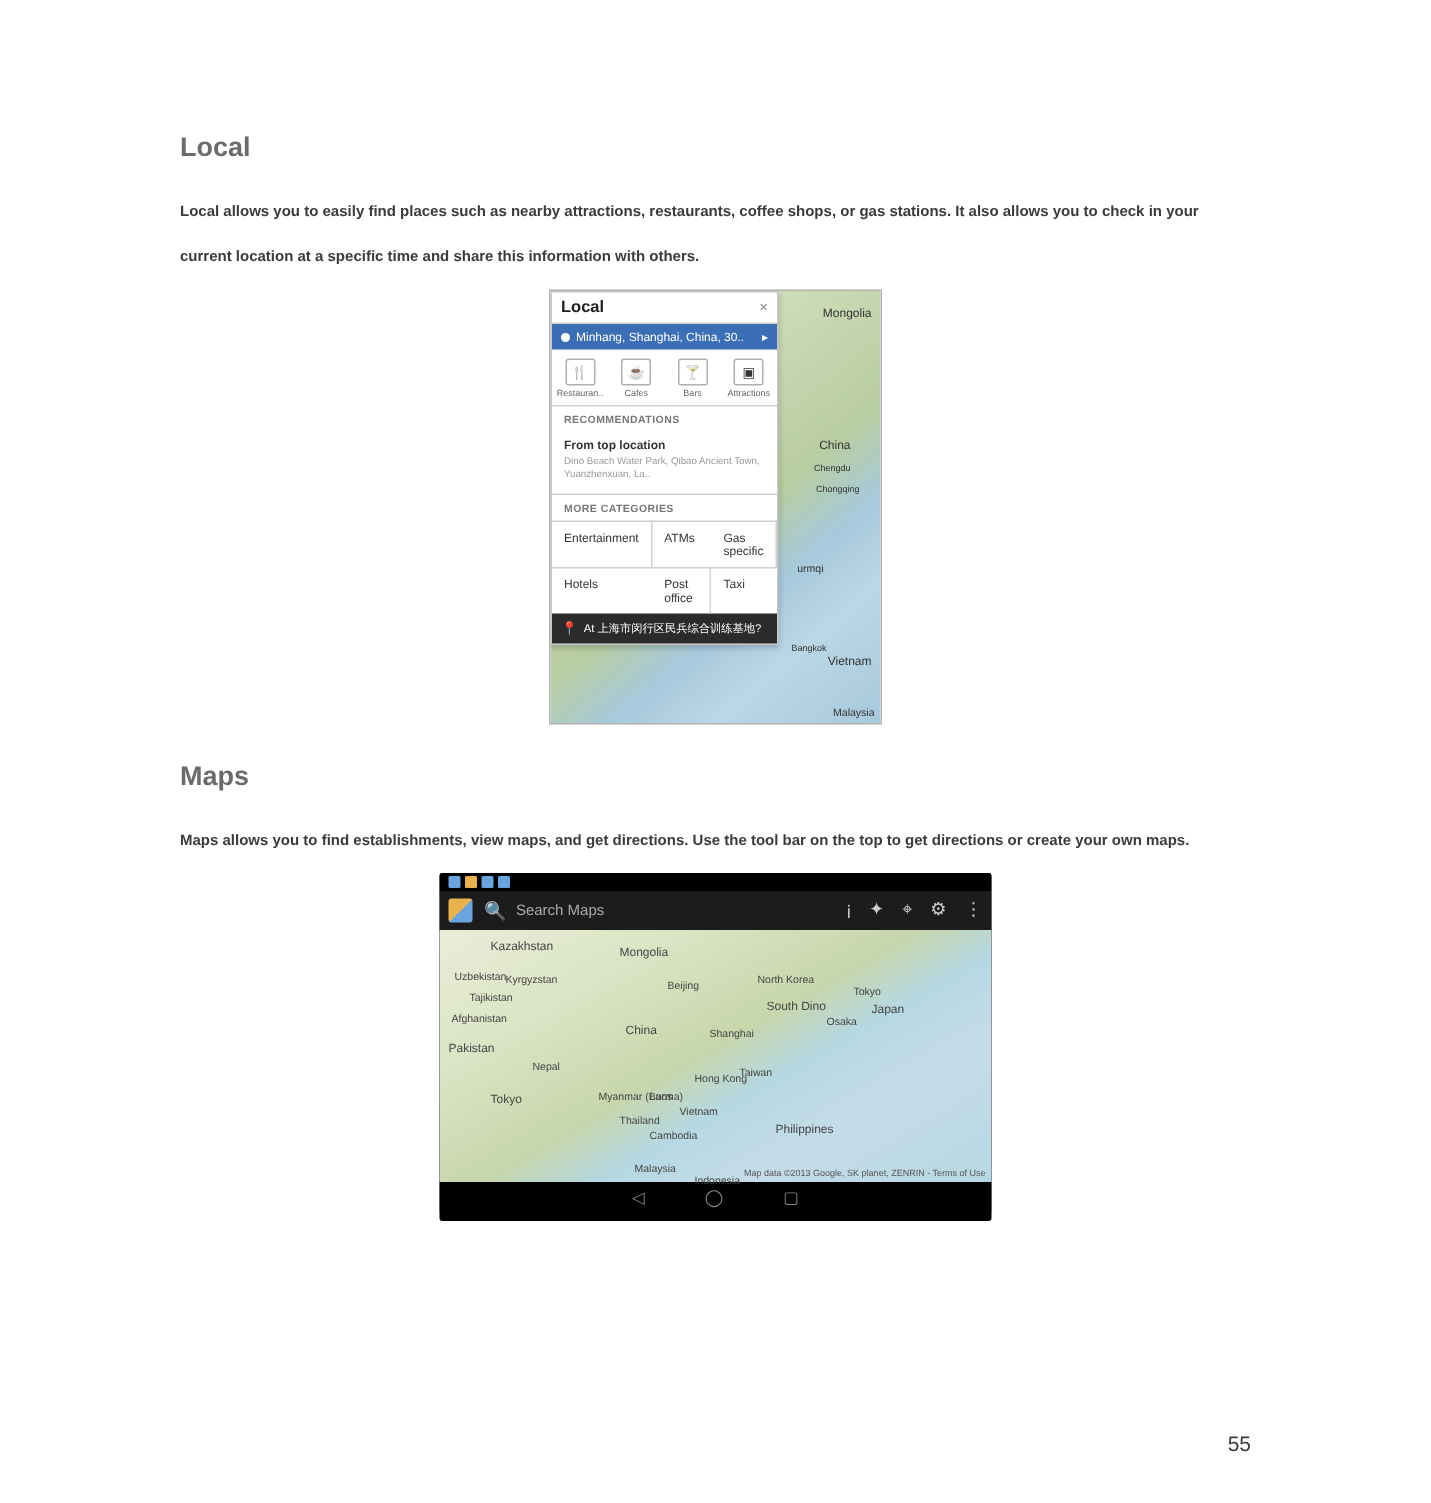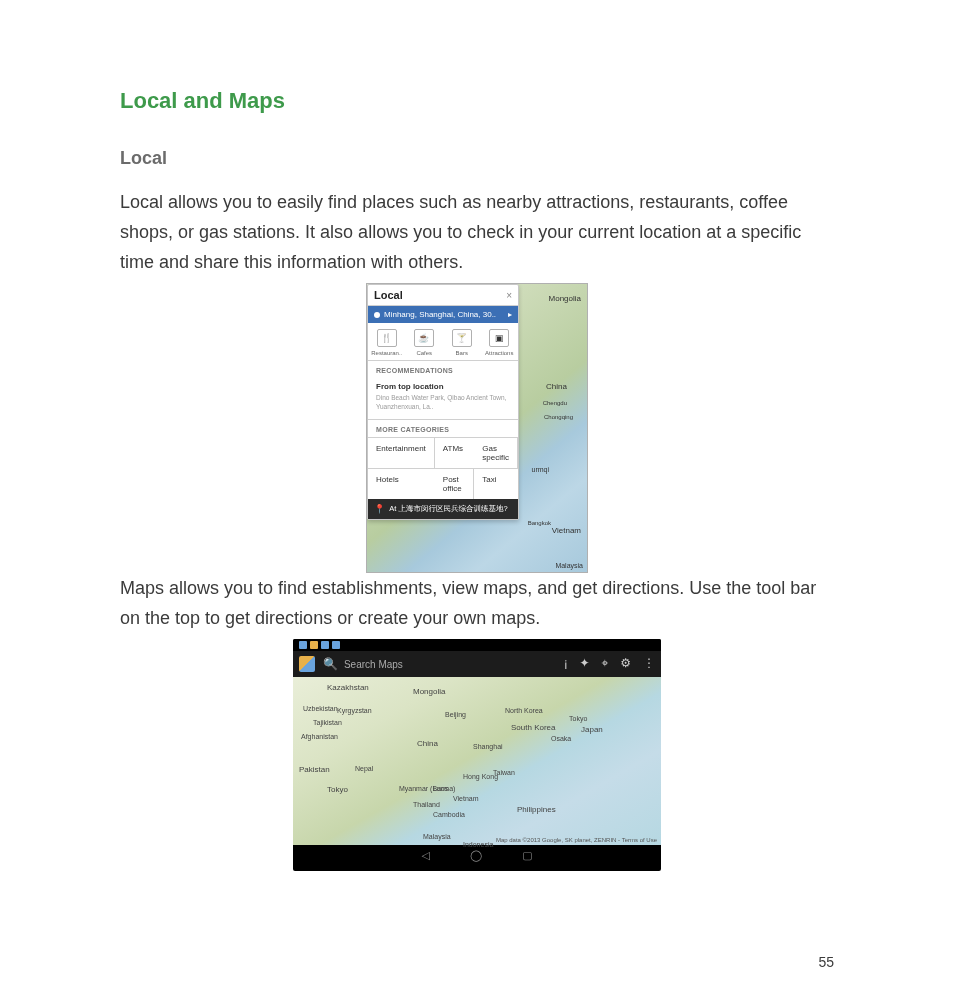--- a/index.html
+++ b/index.html
@@ -26,24 +26,25 @@
     margin: 0 0 34px 0;
   }
   .h2 {
     font-family: Arial, Helvetica, sans-serif;
     font-weight: 700;
     font-size: 18px;
     color: #6b6b6b;
     margin: 0 0 18px 0;
   }
   .body-text {
-    font-size: 18px;
+    font-size: 10px;
     line-height: 30px;
     color: #3b3b3b;
     margin: 0;
+    font-weight: bold;
   }
   .figure {
     display: flex;
     justify-content: center;
   }
   
   .fig1 {
     position: relative;
     width: 220px;
     height: 288px;
@@ -265,21 +266,20 @@
     bottom: 32px;
     font-size: 14px;
     color: #3b3b3b;
   }
 </style>
 </head>
 <body>
 
 <div class="page">
 
-  <h1 class="h1">Local and Maps</h1>
 
   <h2 class="h2">Local</h2>
   <p class="body-text">Local allows you to easily find places such as nearby attractions, restaurants, coffee shops, or gas stations. It also allows you to check in your current location at a specific time and share this information with others.</p>
 
   <div class="figure">
     <div class="fig1">
       <div class="fig1-map-bg"></div>
       <span class="fig1-map-label" style="right:6px; top:10px;">Mongolia</span>
       <span class="fig1-map-label" style="right:20px; top:98px;">China</span>
       <span class="fig1-map-label" style="right:20px; top:116px; font-size:6px;">Chengdu</span>
@@ -332,20 +332,21 @@
           <div class="more-cell">Taxi</div>
         </div>
         <div class="panel-footer">
           <span class="pin">📍</span>
           <span>At 上海市闵行区民兵综合训练基地?</span>
         </div>
       </div>
     </div>
   </div>
 
+  <h2 class="h2" style="margin-top:24px;">Maps</h2>
   <p class="body-text">Maps allows you to find establishments, view maps, and get directions. Use the tool bar on the top to get directions or create your own maps.</p>
 
   <div class="figure">
     <div class="fig2">
       <div class="fig2-status">
         <span class="sicon"></span>
         <span class="sicon" style="background:#e8b14a;"></span>
         <span class="sicon" style="background:#6aa4de;"></span>
         <span class="sicon" style="background:#6aa4de;"></span>
       </div>
@@ -363,28 +364,28 @@
           <span>⋮</span>
         </div>
       </div>
       <div class="fig2-map">
         <span class="fig2-map-label" style="left:34px; top:6px;">Kazakhstan</span>
         <span class="fig2-map-label" style="left:120px; top:10px;">Mongolia</span>
         <span class="fig2-map-label" style="left:10px; top:28px; font-size:7px;">Uzbekistan</span>
         <span class="fig2-map-label" style="left:44px; top:30px; font-size:7px;">Kyrgyzstan</span>
         <span class="fig2-map-label" style="left:20px; top:42px; font-size:7px;">Tajikistan</span>
         <span class="fig2-map-label" style="left:8px; top:56px; font-size:7px;">Afghanistan</span>
-        <span class="fig2-map-label" style="left:6px; top:74px;margin-top:14px;">Pakistan</span>
+        <span class="fig2-map-label" style="left:6px; top:74px;">Pakistan</span>
         <span class="fig2-map-label" style="left:62px; top:88px; font-size:7px;">Nepal</span>
         <span class="fig2-map-label" style="left:34px; top:108px;">Tokyo</span>
         <span class="fig2-map-label" style="left:124px; top:62px;">China</span>
         <span class="fig2-map-label" style="left:152px; top:34px; font-size:7px;">Beijing</span>
         <span class="fig2-map-label" style="left:180px; top:66px; font-size:7px;">Shanghai</span>
         <span class="fig2-map-label" style="left:212px; top:30px; font-size:7px;">North Korea</span>
-        <span class="fig2-map-label" style="left:218px; top:46px;">South Korea</span>
+        <span class="fig2-map-label" style="left:218px; top:46px;">South Dino</span>
         <span class="fig2-map-label" style="left:288px; top:48px;">Japan</span>
         <span class="fig2-map-label" style="left:276px; top:38px; font-size:7px;">Tokyo</span>
         <span class="fig2-map-label" style="left:258px; top:58px; font-size:7px;">Osaka</span>
         <span class="fig2-map-label" style="left:200px; top:92px; font-size:7px;">Taiwan</span>
         <span class="fig2-map-label" style="left:170px; top:96px; font-size:7px;">Hong Kong</span>
         <span class="fig2-map-label" style="left:106px; top:108px; font-size:7px;">Myanmar (Burma)</span>
         <span class="fig2-map-label" style="left:140px; top:108px; font-size:7px;">Laos</span>
         <span class="fig2-map-label" style="left:120px; top:124px; font-size:7px;">Thailand</span>
         <span class="fig2-map-label" style="left:160px; top:118px; font-size:7px;">Vietnam</span>
         <span class="fig2-map-label" style="left:140px; top:134px; font-size:7px;">Cambodia</span>

